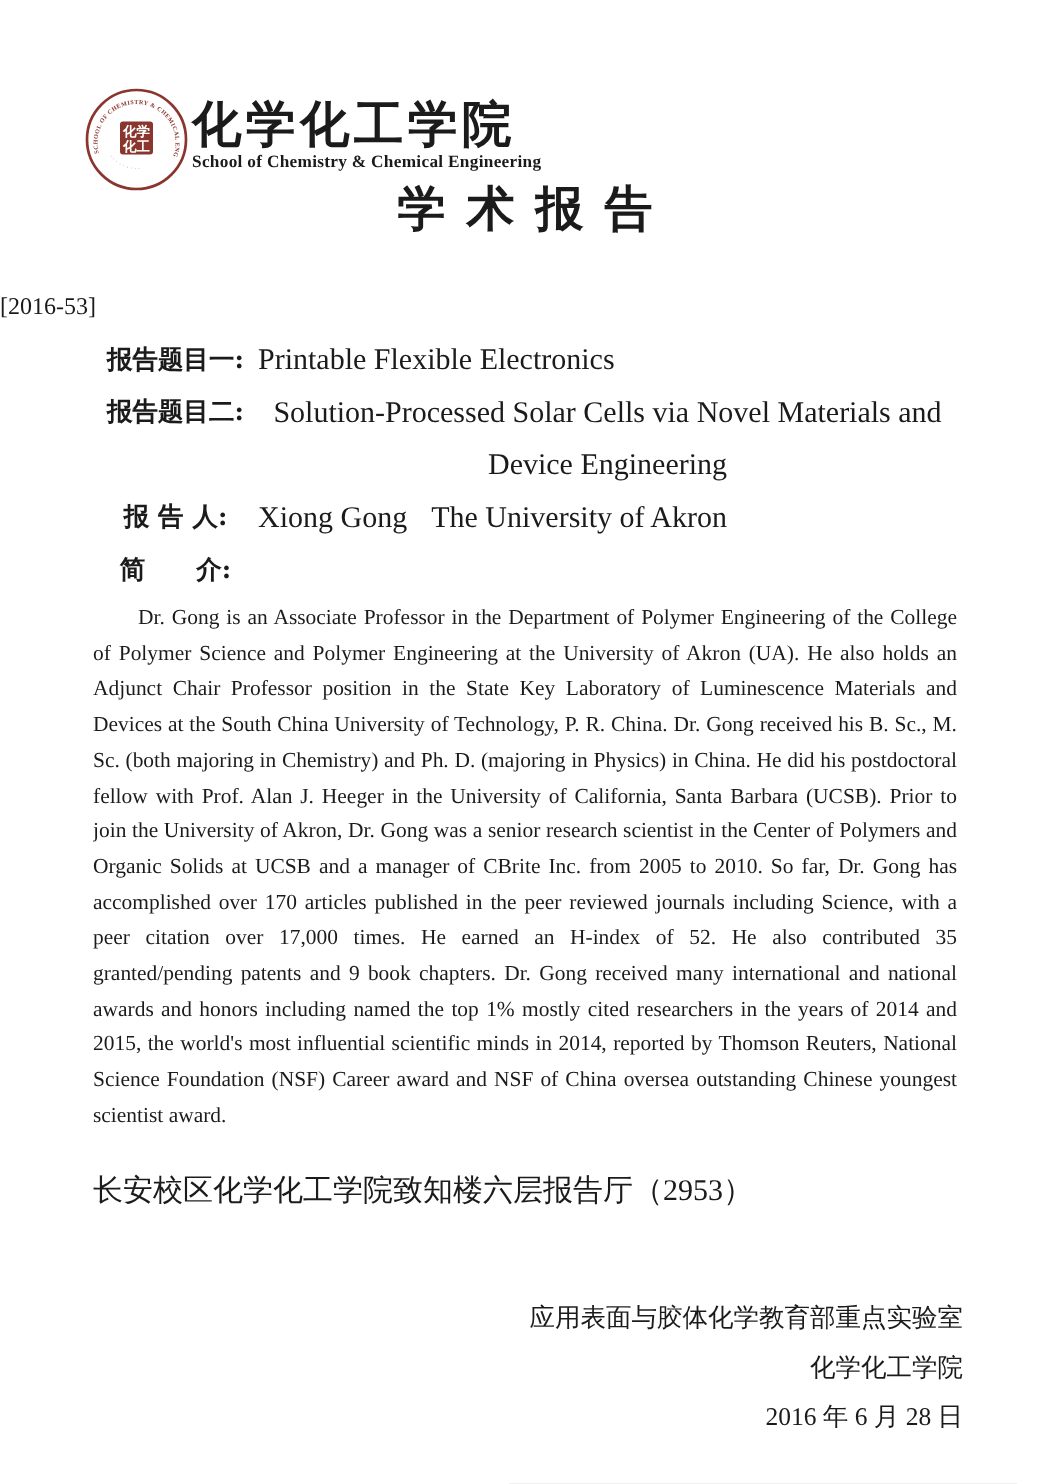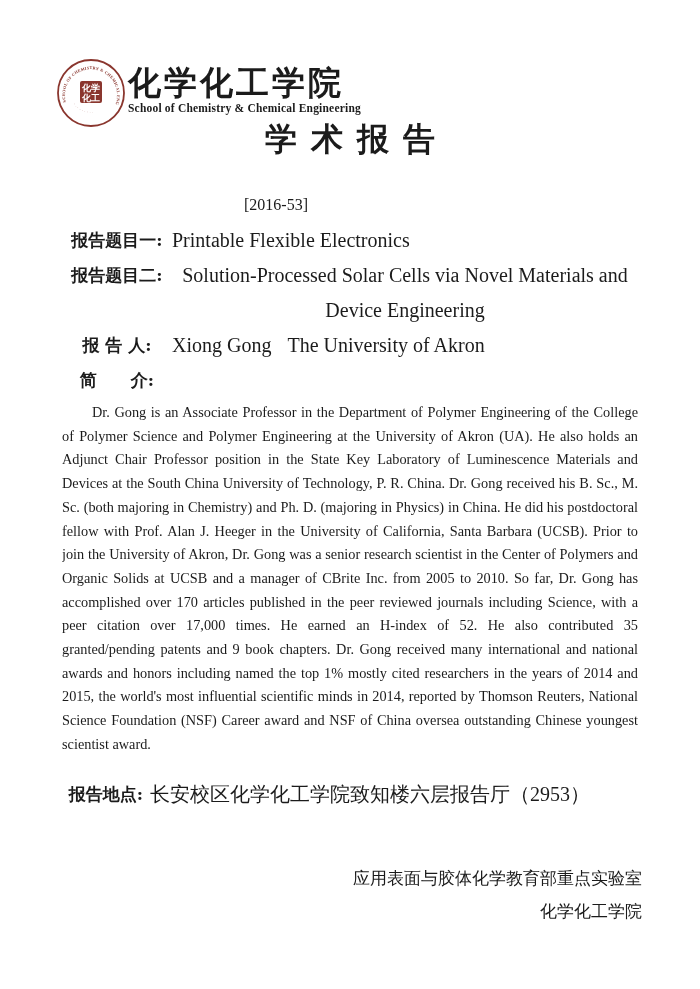--- a/index.html
+++ b/index.html
@@ -28,21 +28,21 @@
   }
   
   .doc-title {
     position:absolute; top:118px; left:0; width:700px;
     text-align:center; font-size:32px; font-weight:bold;
     letter-spacing:14px; text-indent:14px;
     font-family:Liberation Serif, serif;
   }
   .doc-number {
     position:absolute; top:196px; left:0; width:552px;
-    text-align:center; font-size:16px;
+    text-align:left; font-size:16px;
   }
   
   .fields { position:absolute; top:223px; left:62px; width:576px; }
   .schedule { position:absolute; top:777px; left:62px; width:576px; }
   .row { display:flex; align-items:flex-start; line-height:35px;text-align:center; }
   .lbl {
     flex:none; font-weight:bold; font-size:17px;
     font-family:"DejaVu Serif","Liberation Serif",serif;
     white-space:pre;
   }
@@ -111,23 +111,23 @@
     </div>
     <div class="row">
       <span class="lbl lbl5">简　　介:</span>
     </div>
   </section>
 
   <p class="bio">Dr. Gong is an Associate Professor in the Department of Polymer Engineering of the College of Polymer Science and Polymer Engineering at the University of Akron (UA). He also holds an Adjunct Chair Professor position in the State Key Laboratory of Luminescence Materials and Devices at the South China University of Technology, P. R. China. Dr. Gong received his B. Sc., M. Sc. (both majoring in Chemistry) and Ph. D. (majoring in Physics) in China. He did his postdoctoral fellow with Prof. Alan J. Heeger in the University of California, Santa Barbara (UCSB). Prior to join the University of Akron, Dr. Gong was a senior research scientist in the Center of Polymers and Organic Solids at UCSB and a manager of CBrite Inc. from 2005 to 2010. So far, Dr. Gong has accomplished over 170 articles published in the peer reviewed journals including Science, with a peer citation over 17,000 times. He earned an H-index of 52. He also contributed 35 granted/pending patents and 9 book chapters. Dr. Gong received many international and national awards and honors including named the top 1% mostly cited researchers in the years of 2014 and 2015, the world's most influential scientific minds in 2014, reported by Thomson Reuters, National Science Foundation (NSF) Career award and NSF of China oversea outstanding Chinese youngest scientist award.</p>
 
   <section class="schedule">
     <div class="row">
-      <span class="lbl lbl4">报告地点:</span>
       <span class="val">长安校区化学化工学院致知楼六层报告厅（2953）</span>
     </div>
   </section>
 
   <footer class="signoff">
     <div>应用表面与胶体化学教育部重点实验室</div>
     <div class="line2">化学化工学院</div>
+    <div>2016 年 6 月 28 日</div>
   </footer>
 
 </div>
 
 </body></html>

